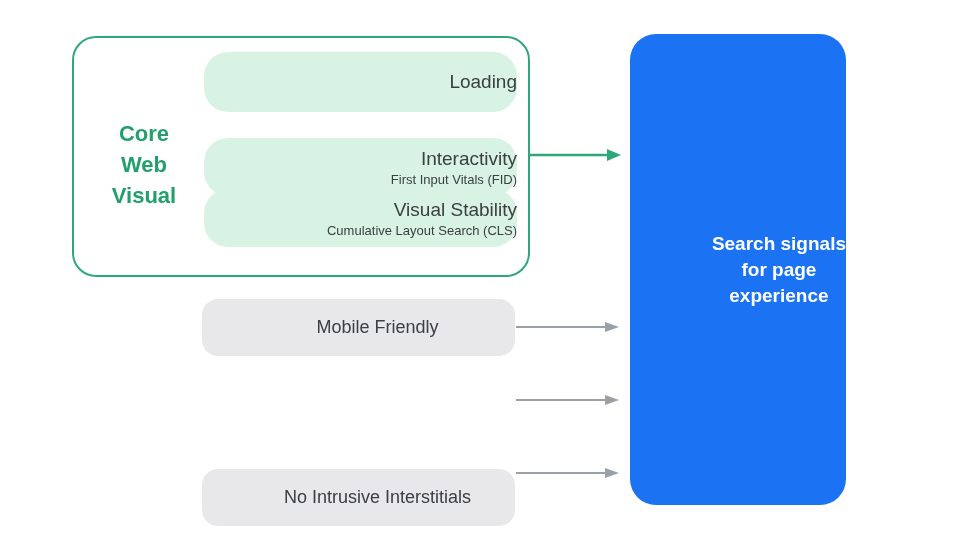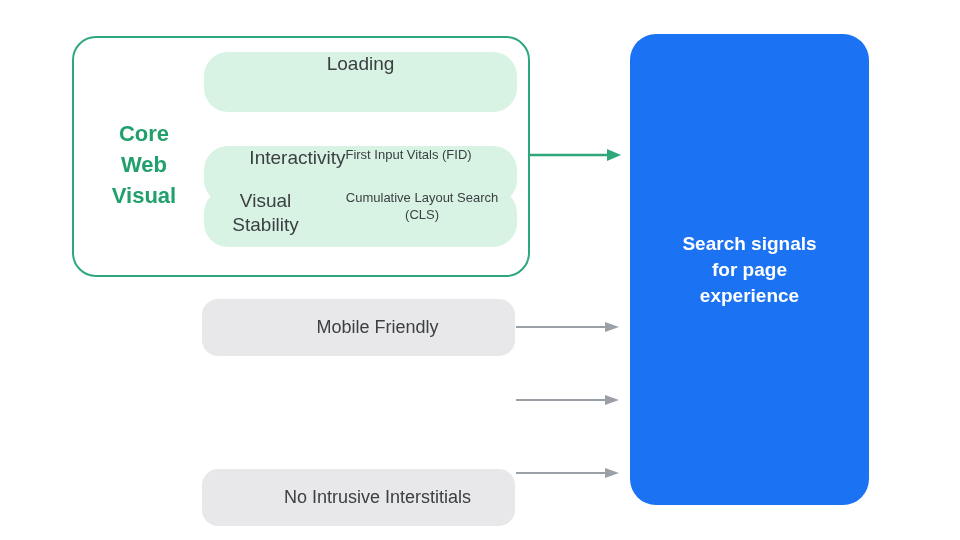--- a/index.html
+++ b/index.html
@@ -48,27 +48,27 @@
     white-space: pre-line;
   }
   .vital-card {
     position: absolute;
     left: 130px;
     width: 313px;
     height: 58px;
     border-radius: 24px;
     background: var(--light-green);
     display: flex;
-    flex-direction: row;
-    align-items: flex-start;
+    flex-direction: column;
+    align-items: flex-end;
     justify-content: center;
     text-align: center;
   }
   .vital-card.card-0 { top: 14px; height: 60px; }
-  .vital-card.card-1 { top: 108px; }
+  .vital-card.card-1 { top: 100px; }
   .vital-card.card-2 { top: 151px; }
   .vital-title {
     font-size: 19px;
     font-weight: 500;
     color: var(--dark-text);
     line-height: 24px;
   }
   .vital-subtitle {
     font-size: 13px;
     font-weight: 400;
@@ -96,27 +96,27 @@
     font-size: 18px;
     font-weight: 400;
     color: var(--dark-text);
   }
 
   
   .result-box {
     position: absolute;
     left: 630px;
     top: 34px;
-    width: 239px;
+    width: 216px;
     height: 471px;
     border-radius: 26px;
     background: var(--blue);
     display: flex;
     align-items: center;
-    justify-content: center;
+    justify-content: flex-end;
   }
   .result-label {
     color: var(--white-text);
     font-size: 19px;
     line-height: 26px;
     font-weight: 700;
     text-align: center;
     white-space: pre-line;
   }
 

